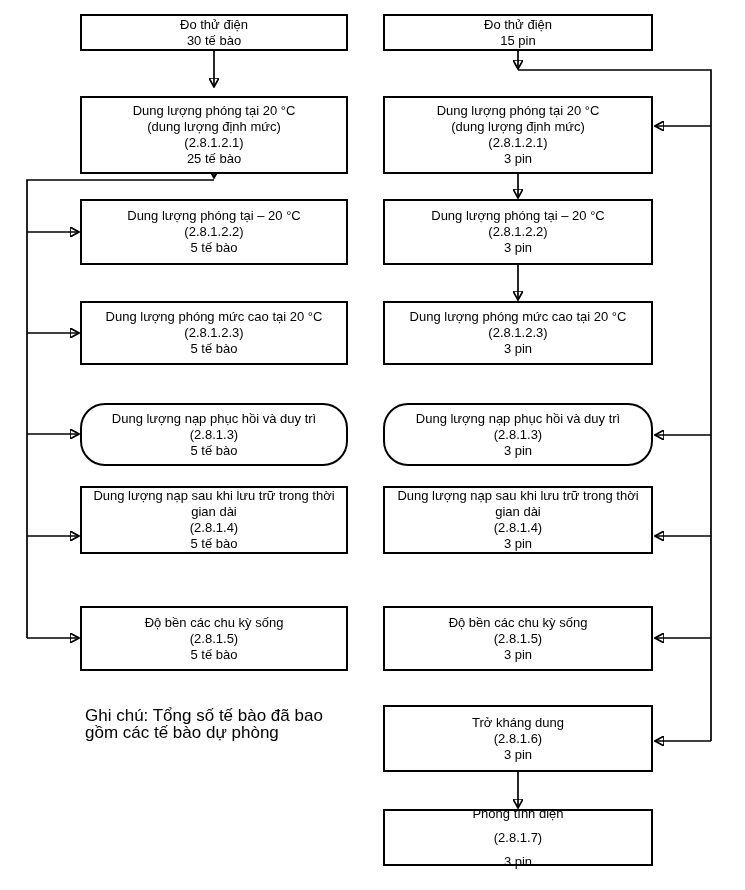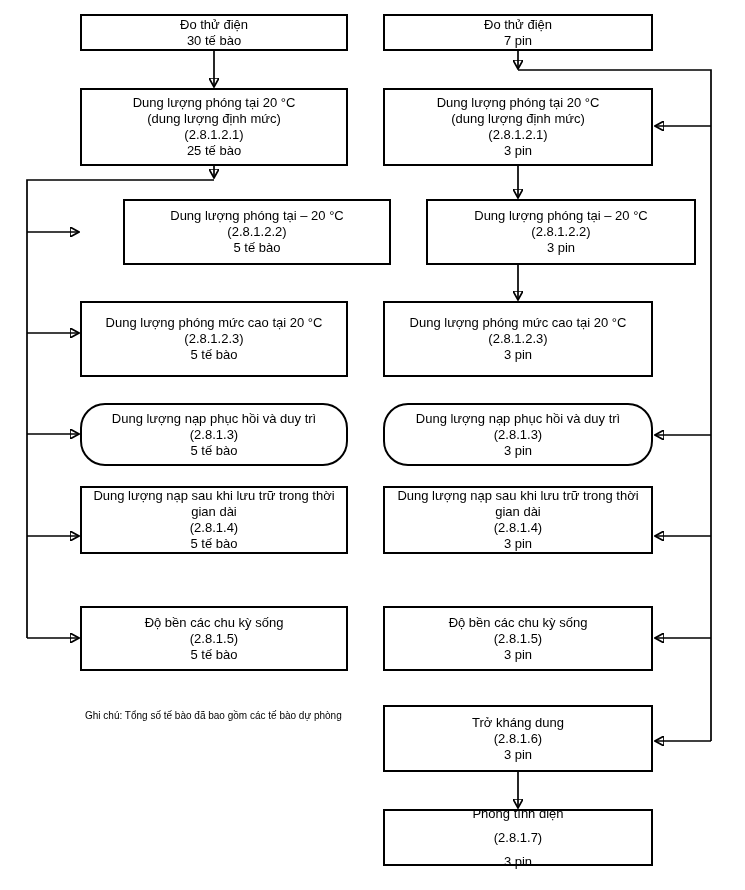--- a/index.html
+++ b/index.html
@@ -35,34 +35,34 @@
     font-size: 13px;
     line-height: 16px;
     padding: 2px 8px;
   }
   .box .ln { display: block; }
   
   .lx { left: 80px;  width: 268px; }
   
   .rx { left: 383px; width: 270px; }
   .row1 { top: 14px;  height: 37px; }
-  .row2 { top: 88px;  height: 78px; }
-  .row3 { top: 199px; height: 66px; margin-left: 43px; }
-  .row4 { top: 301px; height: 76px; text-align: right; }
+  .row2 { top: 96px;  height: 78px; }
+  .row3 { top: 199px; height: 66px; }
+  .row4 { top: 301px; height: 64px; text-align: right; }
   .row5 { top: 403px; height: 63px; border-radius: 25px; }
   .row6 { top: 486px; height: 68px; }
   .row7 { top: 606px; height: 65px; }
   .row8 { top: 705px; height: 67px; }
   .row9 { top: 809px; height: 57px; gap: 8px; }
   .note {
     position: absolute;
     left: 85px;
     top: 707px;
     width: 272px;
-    font-size: 10px;
+    font-size: 17px;
     line-height: 17px;
     text-align: left;
   }
 </style>
 </head>
 <body>
 
 <div class="canvas">
 
   <svg class="connectors" width="745" height="890" aria-hidden="true">
@@ -132,21 +132,21 @@
   <div class="box lx row7">
     <span class="ln">Độ bền các chu kỳ sống</span>
     <span class="ln">(2.8.1.5)</span>
     <span class="ln">5 tế bào</span>
   </div>
 
   <div class="note">Ghi chú: Tổng số tế bào đã bao gồm các tế bào dự phòng</div>
 
   <div class="box rx row1">
     <span class="ln">Đo thử điện</span>
-    <span class="ln">7 pin</span>
+    <span class="ln">15 pin</span>
   </div>
 
   <div class="box rx row2">
     <span class="ln">Dung lượng phóng tại 20 °C</span>
     <span class="ln">(dung lượng định mức)</span>
     <span class="ln">(2.8.1.2.1)</span>
     <span class="ln">3 pin</span>
   </div>
 
   <div class="box rx row3">

